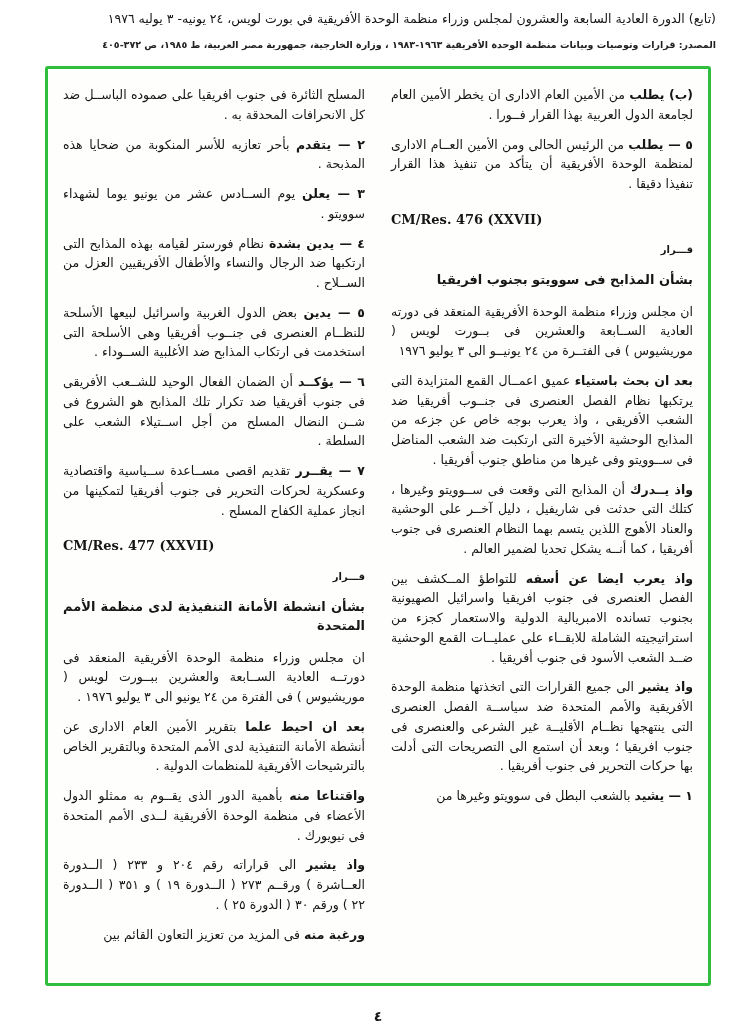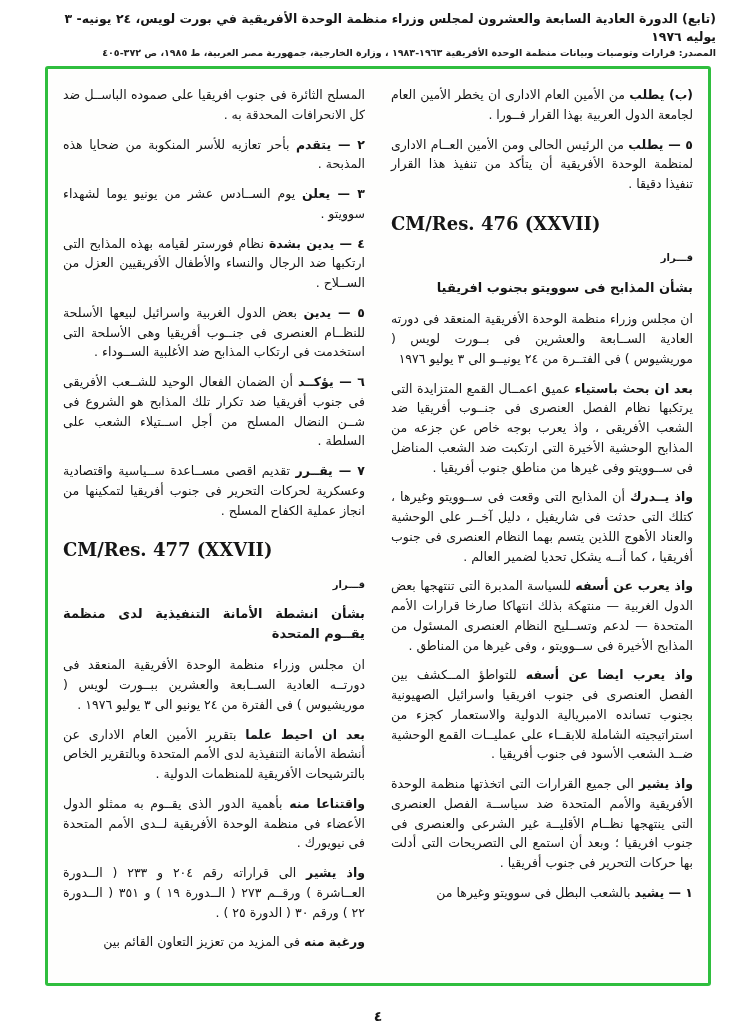--- a/index.html
+++ b/index.html
@@ -10,27 +10,27 @@
     color:#161616;
     direction:rtl;
   }
   .page-header{
     margin:10px 40px 0 40px;
     text-align:right;
     direction:rtl;
   }
   .header-title{
     font-size:12.5px;
-    font-weight:bold;
+    font-weight:normal;
     letter-spacing:0;
     line-height:1.4;
   }
   .header-source{
     font-size:9.5px;
-    margin-top:2px;
+    margin-top:11px;
     font-weight:bold;
     color:#222;
   }
   .content-box{
     position:absolute;
     left:45px; top:66px;
     width:666px; height:920px;
     border:3px solid #2fbe3e;
     border-radius:3px;
     background:#fefefd;
@@ -48,21 +48,21 @@
     text-align:justify;
     direction:rtl;
   }
   .para{ margin-bottom:10px; }
   .para .lead{ font-weight:bold; }
   .res-line{
     direction:ltr;
     text-align:left;
     font-family:"DejaVu Serif", serif;
     font-weight:bold;
-    font-size:18px;
+    font-size:13px;
     margin:16px 0 12px 0;
   }
   .res-heading{
     text-align:right;
     font-size:10px;
     font-weight:bold;
     margin:4px 0 12px 0;
   }
   .res-subheading{
     font-size:13px;
@@ -90,37 +90,36 @@
 
   <section class="column">
     <p class="para"><b class="lead">(ب) يطلب</b><span> من الأمين العام الادارى ان يخطر الأمين العام لجامعة الدول العربية بهذا القرار فــورا .</span></p>
     <p class="para"><b class="lead">٥ — يطلب</b><span> من الرئيس الحالى ومن الأمين العــام الادارى لمنظمة الوحدة الأفريقية أن يتأكد من تنفيذ هذا القرار تنفيذا دقيقا .</span></p>
     <p class="res-line">CM/Res. 476 (XXVII)</p>
     <h2 class="res-heading">قـــرار</h2>
     <h3 class="res-subheading">بشأن المذابح فى سوويتو بجنوب افريقيا</h3>
     <p class="para"><b class="lead"></b><span>ان مجلس وزراء منظمة الوحدة الأفريقية المنعقد فى دورته العادية الســابعة والعشرين فى بــورت لويس ( موريشيوس ) فى الفتــرة من ٢٤ يونيــو الى ٣ يوليو ١٩٧٦</span></p>
     <p class="para"><b class="lead">بعد ان بحث باستياء</b><span> عميق اعمــال القمع المتزايدة التى يرتكبها نظام الفصل العنصرى فى جنــوب أفريقيا ضد الشعب الأفريقى ، واذ يعرب بوجه خاص عن جزعه من المذابح الوحشية الأخيرة التى ارتكبت ضد الشعب المناضل فى ســوويتو وفى غيرها من مناطق جنوب أفريقيا .</span></p>
     <p class="para"><b class="lead">واذ يــدرك</b><span> أن المذابح التى وقعت فى ســوويتو وغيرها ، كتلك التى حدثت فى شاريفيل ، دليل آخــر على الوحشية والعناد الأهوج اللذين يتسم بهما النظام العنصرى فى جنوب أفريقيا ، كما أنــه يشكل تحديا لضمير العالم .</span></p>
-    <p class="para"><b class="lead">واذ يعرب عن أسفه</b><span> للسياسة المدبرة التى تنتهجها بعض الدول الغربية — منتهكة بذلك انتهاكا صارخا قرارات الأمم المتحدة — لدعم وتســليح النظام العنصرى المسئول من المذابح الأخيرة فى ســوويتو ، وفى غيرها من المناطق .</span></p>
     <p class="para"><b class="lead">واذ يعرب ايضا عن أسفه</b><span> للتواطؤ المــكشف بين الفصل العنصرى فى جنوب افريقيا واسرائيل الصهيونية بجنوب تسانده الامبريالية الدولية والاستعمار كجزء من استراتيجيته الشاملة للابقــاء على عمليــات القمع الوحشية ضــد الشعب الأسود فى جنوب أفريقيا .</span></p>
     <p class="para"><b class="lead">واذ يشير</b><span> الى جميع القرارات التى اتخذتها منظمة الوحدة الأفريقية والأمم المتحدة ضد سياســة الفصل العنصرى التى ينتهجها نظــام الأقليــة غير الشرعى والعنصرى فى جنوب افريقيا ؛ وبعد أن استمع الى التصريحات التى أدلت بها حركات التحرير فى جنوب أفريقيا .</span></p>
     <p class="para"><b class="lead">١ — يشيد</b><span> بالشعب البطل فى سوويتو وغيرها من</span></p>
   </section>
 
   <section class="column">
     <p class="para"><b class="lead"></b><span>المسلح الثائرة فى جنوب افريقيا على صموده الباســل ضد كل الانحرافات المحدقة به .</span></p>
     <p class="para"><b class="lead">٢ — يتقدم</b><span> بأحر تعازيه للأسر المنكوبة من ضحايا هذه المذبحة .</span></p>
     <p class="para"><b class="lead">٣ — يعلن</b><span> يوم الســادس عشر من يونيو يوما لشهداء سوويتو .</span></p>
     <p class="para"><b class="lead">٤ — يدين بشدة</b><span> نظام فورستر لقيامه بهذه المذابح التى ارتكبها ضد الرجال والنساء والأطفال الأفريقيين العزل من الســلاح .</span></p>
     <p class="para"><b class="lead">٥ — يدين</b><span> بعض الدول الغربية واسرائيل لبيعها الأسلحة للنظــام العنصرى فى جنــوب أفريقيا وهى الأسلحة التى استخدمت فى ارتكاب المذابح ضد الأغلبية الســوداء .</span></p>
     <p class="para"><b class="lead">٦ — يؤكــد</b><span> أن الضمان الفعال الوحيد للشــعب الأفريقى فى جنوب أفريقيا ضد تكرار تلك المذابح هو الشروع فى شــن النضال المسلح من أجل اســتيلاء الشعب على السلطة .</span></p>
     <p class="para"><b class="lead">٧ — يقــرر</b><span> تقديم اقصى مســاعدة ســياسية واقتصادية وعسكرية لحركات التحرير فى جنوب أفريقيا لتمكينها من انجاز عملية الكفاح المسلح .</span></p>
     <p class="res-line">CM/Res. 477 (XXVII)</p>
     <h2 class="res-heading">قـــرار</h2>
-    <h3 class="res-subheading">بشأن انشطة الأمانة التنفيذية لدى منظمة يقــوم المتحدة</h3>
+    <h3 class="res-subheading">بشأن انشطة الأمانة التنفيذية لدى منظمة الأمم المتحدة</h3>
     <p class="para"><b class="lead"></b><span>ان مجلس وزراء منظمة الوحدة الأفريقية المنعقد فى دورتــه العادية الســابعة والعشرين ببــورت لويس ( موريشيوس ) فى الفترة من ٢٤ يونيو الى ٣ يوليو ١٩٧٦ .</span></p>
     <p class="para"><b class="lead">بعد ان احيط علما</b><span> بتقرير الأمين العام الادارى عن أنشطة الأمانة التنفيذية لدى الأمم المتحدة وبالتقرير الخاص بالترشيحات الأفريقية للمنظمات الدولية .</span></p>
     <p class="para"><b class="lead">واقتناعا منه</b><span> بأهمية الدور الذى يقــوم به ممثلو الدول الأعضاء فى منظمة الوحدة الأفريقية لــدى الأمم المتحدة فى نيويورك .</span></p>
     <p class="para"><b class="lead">واذ يشير</b><span> الى قراراته رقم ٢٠٤ و ٢٣٣ ( الــدورة العــاشرة ) ورقــم ٢٧٣ ( الــدورة ١٩ ) و ٣٥١ ( الــدورة ٢٢ ) ورقم ٣٠ ( الدورة ٢٥ ) .</span></p>
     <p class="para"><b class="lead">ورغبة منه</b><span> فى المزيد من تعزيز التعاون القائم بين</span></p>
   </section>
 
 </main>
 
 <div class="page-number">٤</div>

